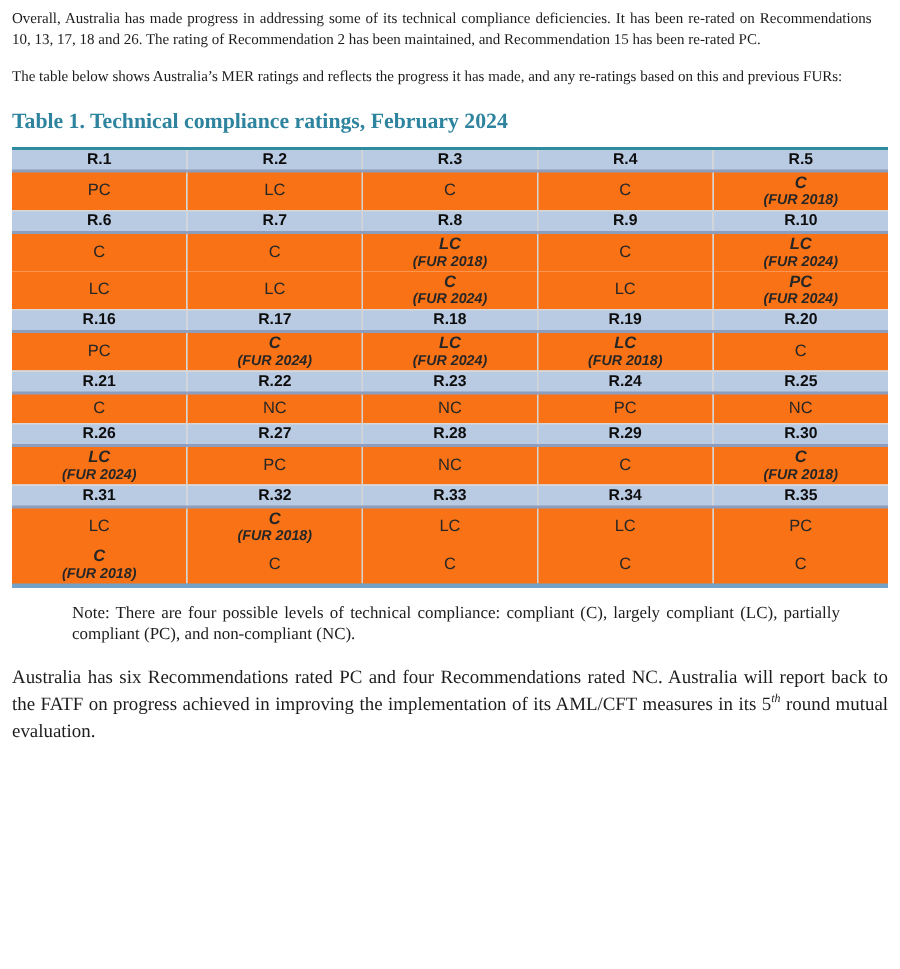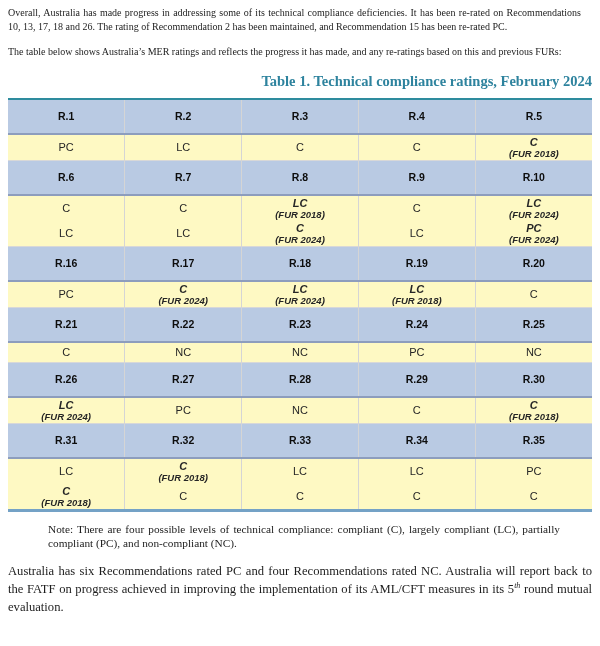--- a/index.html
+++ b/index.html
@@ -20,21 +20,21 @@
   }
 
   .body-par {
     font-size: 10px;
     line-height: 1.42;
     text-align: justify;
     margin: 0 11px 11px 0;
   }
 
   .table-title {
-    text-align: right;
+    text-align: left;
     font-family: "Liberation Serif", serif;
     font-weight: bold;
     font-size: 14.5px;
     color: #2e839e;
     margin: 13px 0 8px 0;
   }
 
   table.ratings {
     width: 100%;
     border-collapse: collapse;
@@ -44,27 +44,27 @@
   }
   table.ratings td { text-align: center; vertical-align: middle; }
   table.ratings td + td { border-left: 1px solid #d5d5d5; }
 
   tr.hdr td {
     background: #b9cae3;
     font-family: "Liberation Sans", sans-serif;
     font-weight: bold;
     font-size: 10.5px;
     color: #0d0d0d;
-    padding: 10px 2px;
+    padding: 0 2px;
     height: 13px;
     border-top: 1px solid #d8d8d8;
     border-bottom: 2px solid #8d9dbd;
   }
   tr.val td {
-    background: #fef9c3;
+    background: #f97316;
     font-family: "Liberation Sans", sans-serif;
     font-size: 11px;
     color: #262626;
     padding: 1px 2px;
     height: 17px;
   }
   .fur-rating {
     font-weight: bold;
     font-style: italic;
     font-size: 11px;

